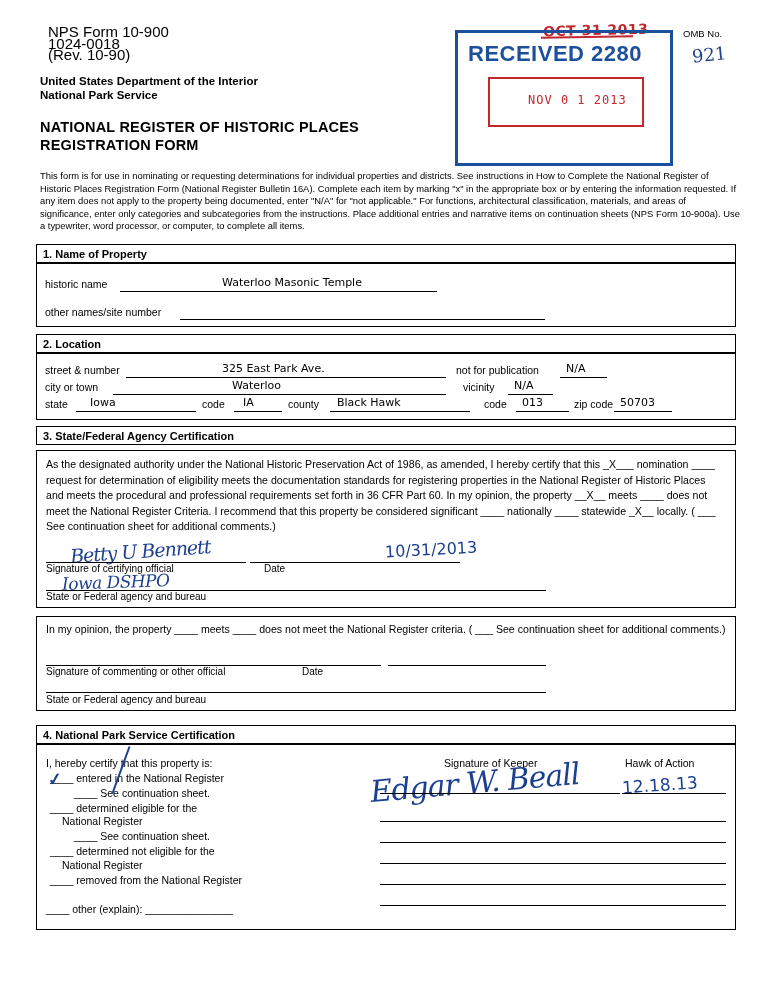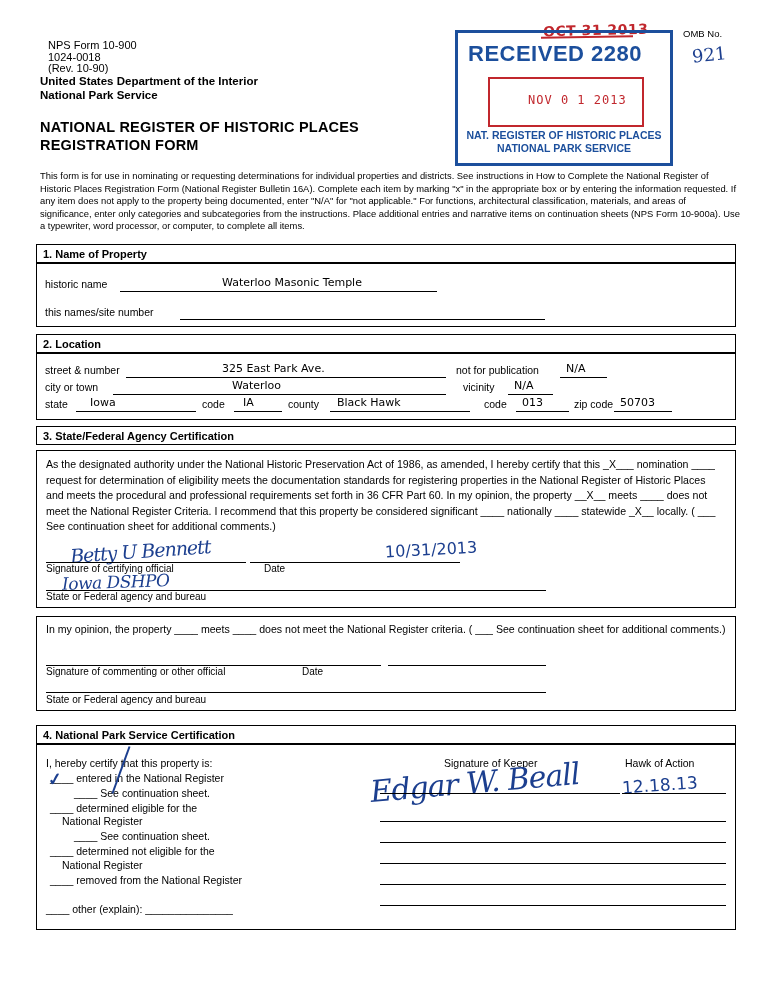--- a/index.html
+++ b/index.html
@@ -16,22 +16,22 @@
     overflow: hidden;
   }
   .page {
     position: absolute;
     left: 0; top: 0;
     width: 772px;
     height: 998px;
   }
   .hdr-form-id {
     position: absolute;
-    left: 48px; top: 40px;
-    font-size: 11px;
+    left: 48px; top: 26px;
+    font-size: 15px;
     line-height: 11.5px;
   }
   .agency {
     position: absolute;
     left: 40px; top: 74px;
     font-size: 11.5px;
     font-weight: bold;
     line-height: 14px;
   }
   .doc-title {
@@ -240,40 +240,36 @@
   <div class="intro">This form is for use in nominating or requesting determinations for individual properties and districts.  See instructions in How to Complete the National Register of Historic Places Registration Form (National Register Bulletin 16A).  Complete each item by marking "x" in the appropriate box or by entering the information requested.  If any item does not apply to the property being documented, enter "N/A" for "not applicable."  For functions, architectural classification, materials, and areas of significance, enter only categories and subcategories from the instructions.  Place additional entries and narrative items on continuation sheets (NPS Form 10-900a).  Use a typewriter, word processor, or computer, to complete all items.</div>
 
   <div class="stamp-wrap">
     <div class="stamp-date-red">OCT 31 2013</div>
     <div class="stamp-strike"></div>
     <div class="stamp-box">
       <div class="stamp-received">RECEIVED 2280</div>
       <div class="stamp-inner-box">
         <div class="stamp-inner-date">NOV 0 1 2013</div>
       </div>
-      <div class="stamp-nat">
-        <div>NAT. REGISTER OF HISTORIC PLACES</div>
-        <div>NATIONAL PARK SERVICE</div>
-      </div>
     </div>
   </div>
 
   <div class="omb">OMB No.</div>
   <div class="omb-num">921</div>
 
   <div class="sec-bar" style="top:244px;">
     <span>1. Name of Property</span>
   </div>
   <div class="box" style="left:36px; top:263px; width:700px; height:64px;"></div>
 
   <div class="lbl" style="left:45px; top:278px;">historic name</div>
   <div class="rule" style="left:120px; top:291px; width:317px;"></div>
   <div class="hand" style="left:222px; top:276px;">Waterloo Masonic Temple</div>
 
-  <div class="lbl" style="left:45px; top:306px;">this names/site number</div>
+  <div class="lbl" style="left:45px; top:306px;">other names/site number</div>
   <div class="rule" style="left:180px; top:319px; width:365px;"></div>
 
   <div class="sec-bar" style="top:334px;">
     <span>2. Location</span>
   </div>
   <div class="box" style="left:36px; top:353px; width:700px; height:67px;"></div>
 
   <div class="lbl" style="left:45px; top:364px;">street &amp; number</div>
   <div class="rule" style="left:126px; top:377px; width:320px;"></div>
   <div class="hand" style="left:222px; top:362px;">325 East Park Ave.</div>

